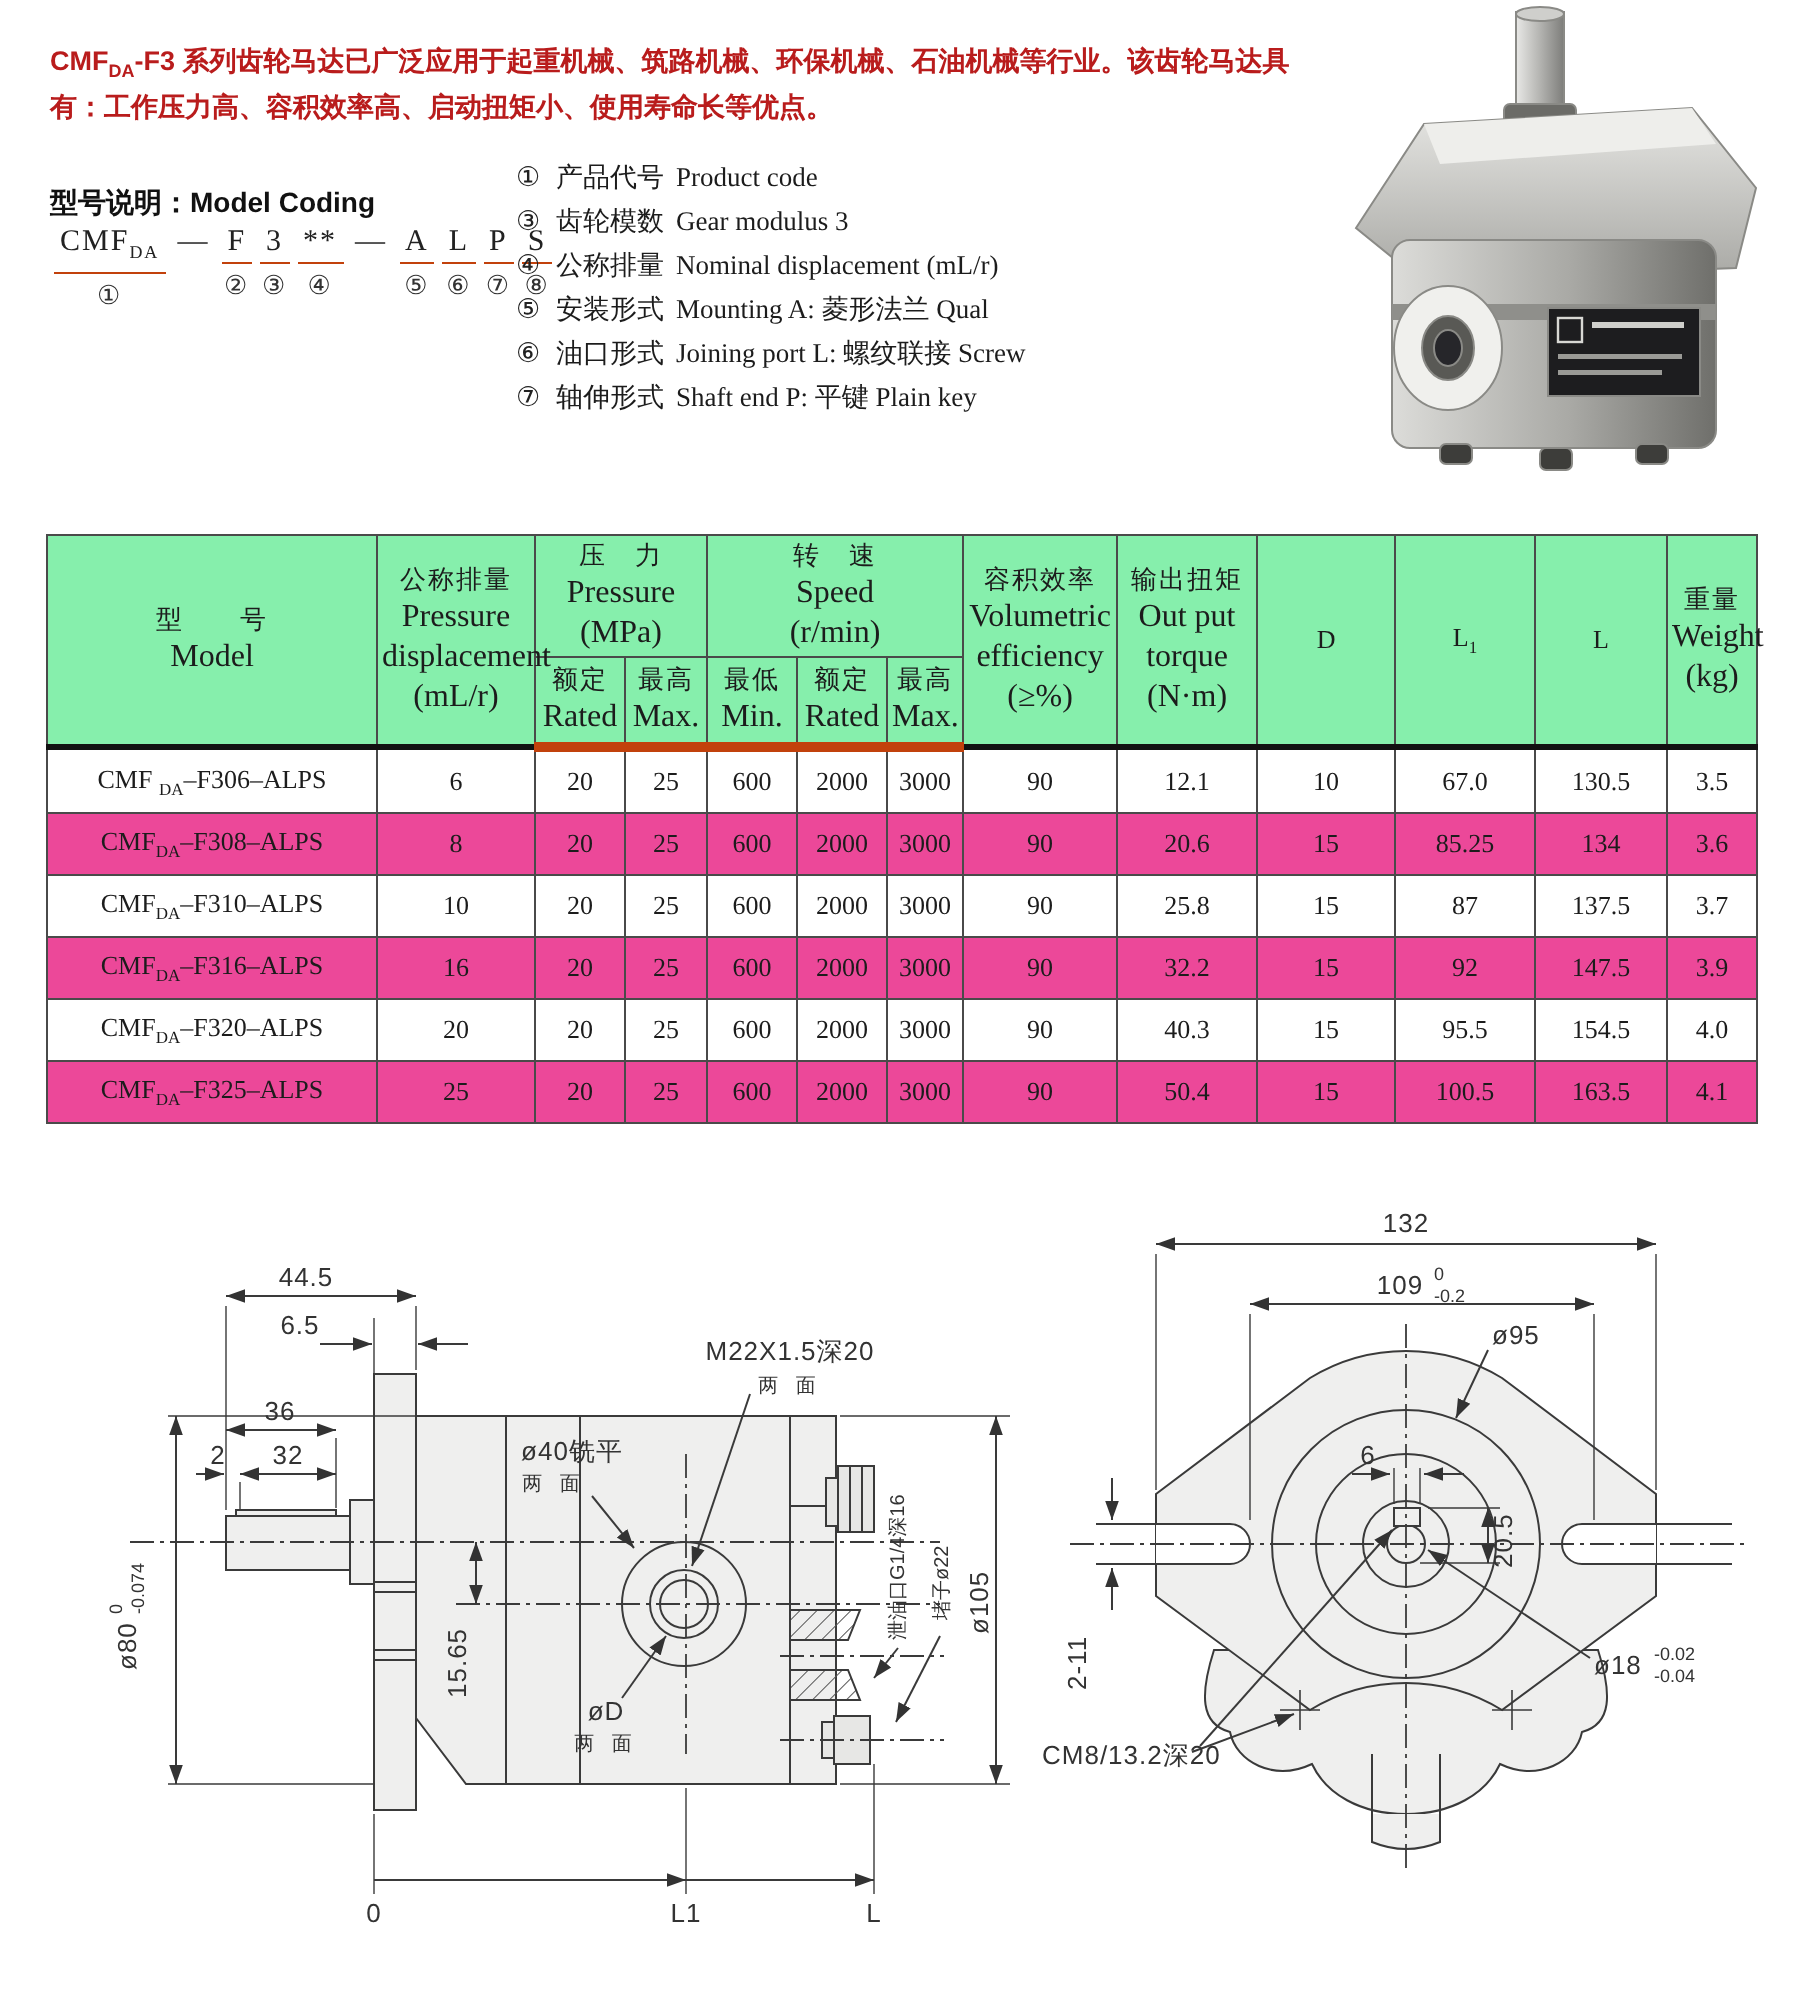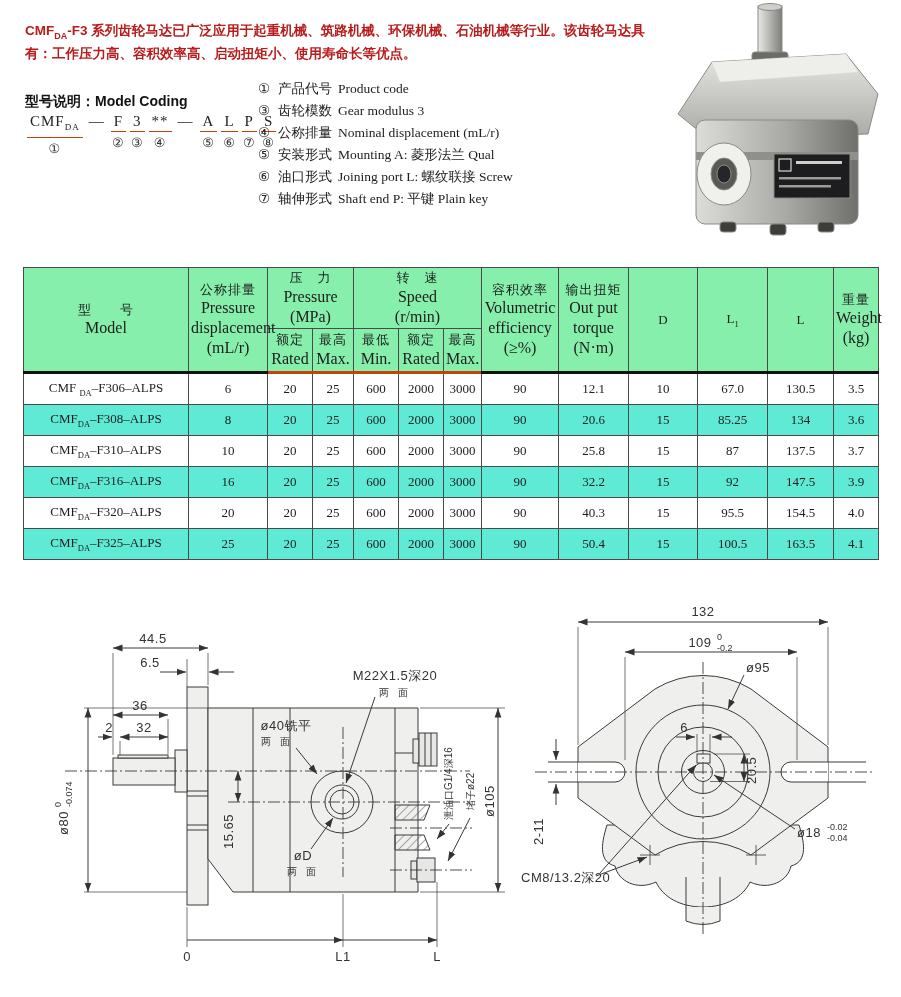--- a/index.html
+++ b/index.html
@@ -37,24 +37,24 @@
   .photo{position:absolute;left:650px;top:2px;width:240px;height:238px;}
   
   table.spec{
     position:absolute;left:23px;top:267px;width:855px;border-collapse:collapse;
     table-layout:fixed;font-size:13px;color:#1c1c1c;
   }
   table.spec th,table.spec td{border:1px solid #4a4a4a;text-align:center;vertical-align:middle;padding:0 2px;}
   table.spec{border:1.5px solid #333;}
   table.spec thead th{background:#86efac;font-weight:normal;}
   table.spec tr.h1 th{height:60px;}
-  table.spec tr.h2 th{height:42px;border-bottom:3px solid #c2410c;}
+  table.spec tr.h2 th{height:42px;border-bottom:5px solid #c2410c;}
   table.spec tr.h1 th[rowspan]{border-bottom:3px solid #111;}
   table.spec td{height:30px;}
-  table.spec tr.alt td{background:#5eead4;margin-top:32px;}
+  table.spec tr.alt td{background:#ec4899;margin-top:32px;}
   table.spec .sm{font-size:16px;display:block;line-height:1.25;}
   table.spec .cnh{display:block;line-height:1.35;letter-spacing:1px;}
   table.spec td sub, table.spec th sub{font-size:8.5px;}
   
   .drawings{position:absolute;left:0;top:577px;width:901px;height:420px;}
   svg text{fill:#333;}
   .dimtxt{font-family:"Liberation Sans", sans-serif;font-size:13px;letter-spacing:.5px;}
   .dimtxt-s{font-family:"Liberation Sans", sans-serif;font-size:9px;}
   .cntxt-s{font-family:"Liberation Sans", sans-serif;font-size:10px;letter-spacing:3px;}
   .vtxt{font-family:"Liberation Sans", sans-serif;font-size:10px;}

